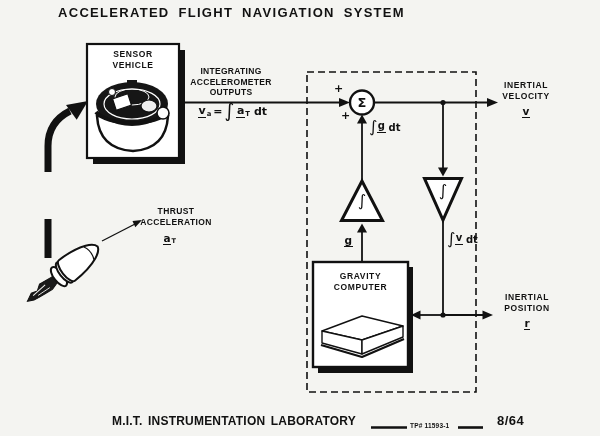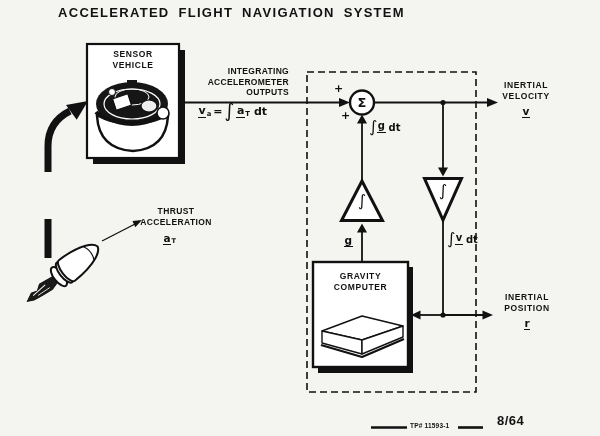--- a/index.html
+++ b/index.html
@@ -121,21 +121,21 @@
       <line x1="371" y1="427.5" x2="407" y2="427.5"></line>
       <line x1="458" y1="427.5" x2="483" y2="427.5"></line>
     </g>
   </svg>
 
   <div class="lbl title" style="left:58px;top:6px;">ACCELERATED FLIGHT NAVIGATION SYSTEM</div>
 
   <div class="lbl" style="left:87px;top:49px;width:92px;">SENSOR
 VEHICLE</div>
 
-  <div class="lbl" style="left:189px;top:66px;width:100px;letter-spacing:0.3px;text-align:right;">INTEGRATING
+  <div class="lbl" style="left:181px;top:66px;width:100px;letter-spacing:0.3px;">INTEGRATING
 ACCELEROMETER
 OUTPUTS</div>
 
   <div class="mrow math" style="left:198px;top:102px;font-size:11px;">
     <span class="uvar">v</span>
       <span class="sub">a</span>
     <span style="margin:0 2px;">=</span>
     <span class="intg">∫</span>
     <span class="uvar" style="margin-left:2px;">a</span>
       <span class="sub">T</span>
@@ -181,16 +181,17 @@
   <div class="mrow math" style="left:497px;top:106px;width:58px;justify-content:center;font-size:10.5px;">
     <span class="uvar">v</span>
   </div>
 
   <div class="lbl" style="left:497px;top:292px;width:60px;">INERTIAL
 POSITION</div>
   <div class="mrow math" style="left:497px;top:318px;width:60px;justify-content:center;font-size:10.5px;">
     <span class="uvar">r</span>
   </div>
 
+  <div class="lbl footer-lab" style="left:112px;top:416px;">M.I.T. INSTRUMENTATION LABORATORY</div>
   <div class="lbl footer-tp" style="left:410px;top:421px;">TP# 11593-1</div>
   <div class="lbl footer-date" style="left:497px;top:416px;">8/64</div>
 
 </div>
 
 </body></html>

